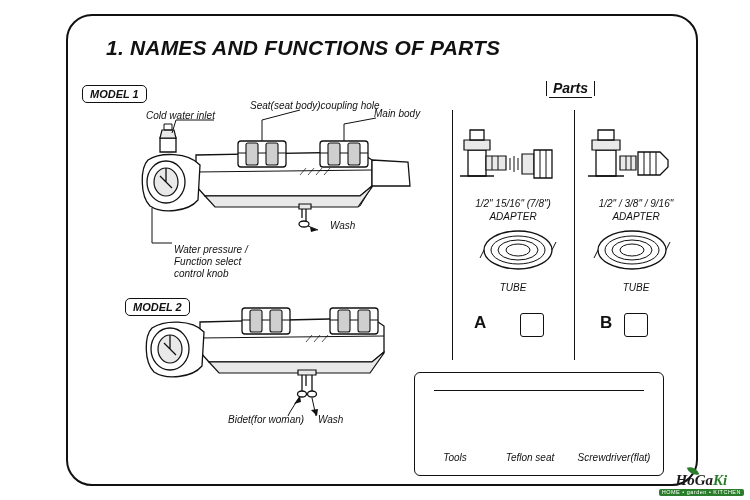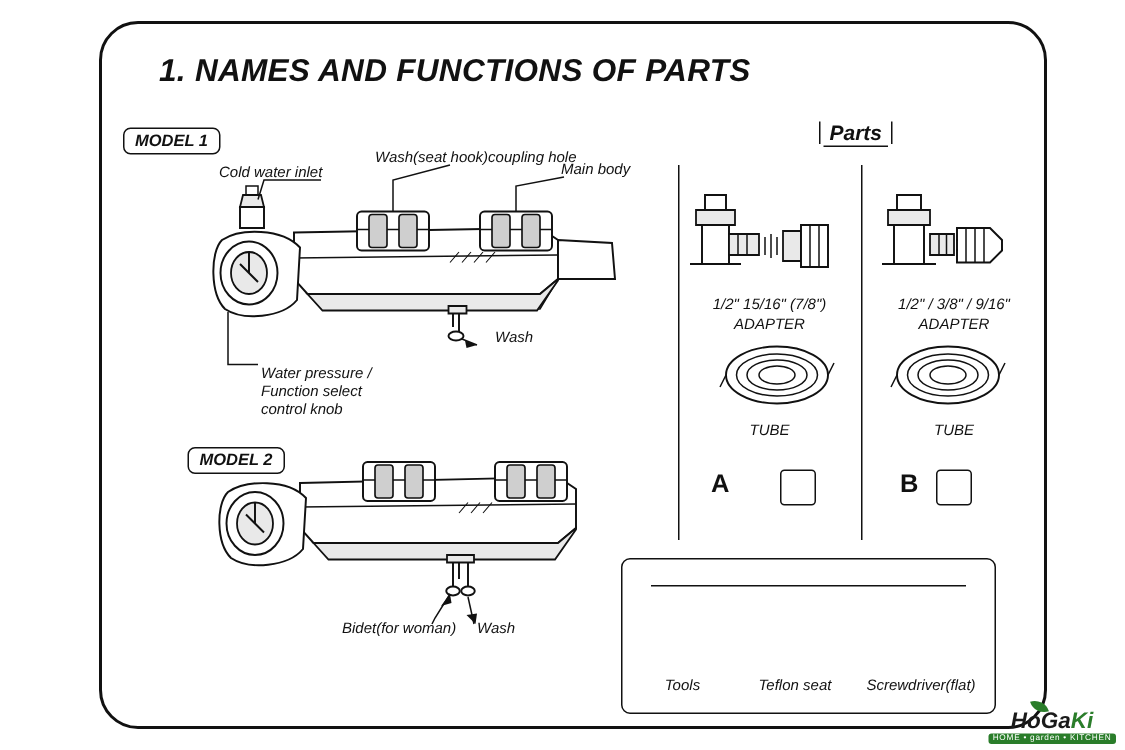--- a/index.html
+++ b/index.html
@@ -43,21 +43,21 @@
     font-size:11.5px;font-weight:bold;
   }
   .tools-title-underline{position:absolute;left:434px;top:390px;width:210px;border-top:1.2px solid #111;}
 
   .ab-letter{position:absolute;font-size:17px;font-weight:bold;}
   .ab-square{position:absolute;width:22px;height:22px;border:1.6px solid #111;border-radius:3px;background:#fff;}
 
   .logo{
     position:absolute;right:6px;bottom:4px;text-align:center;line-height:1;
   }
-  .logo .name{font-size:15px;font-weight:bold;font-style:italic;color:#1a1a1a;}
+  .logo .name{font-size:15px;font-weight:bold;font-style:italic;color:#1a1a1a;font-family:Liberation Serif, serif;}
   .logo .name .g{color:#2a7d2a;}
   .logo .sub{
     margin-top:1px;font-size:5.5px;letter-spacing:0.5px;color:#fff;background:#2a7d2a;
     padding:1px 3px;border-radius:2px;
   }
   .logo .leaf{
     position:absolute;right:46px;top:-7px;width:10px;height:10px;background:#2a7d2a;
     border-radius:0 10px 0 10px;transform:rotate(-18deg);
   }
 
@@ -124,21 +124,21 @@
 
     <path class="ln thin" d="M172,133 L176,120 L214,120"></path>
     <path class="ln thin" d="M262,141 L262,120 L300,110"></path>
     <path class="ln thin" d="M344,141 L344,124 L376,118"></path>
     <path class="ln thin" d="M152,208 L152,243 L172,243"></path>
     <path class="ln thin" d="M308,226 L318,230"></path>
     <polygon points="318,230 310,227 311,232" fill="#111"></polygon>
   </svg>
 
   <div class="cap" style="left:146px;top:110px;">Cold water inlet</div>
-  <div class="cap" style="left:250px;top:100px;">Wash(seat hook)coupling hole</div>
+  <div class="cap" style="left:250px;top:100px;">Seat(seat body)coupling hole</div>
   <div class="cap" style="left:374px;top:108px;">Main body</div>
   <div class="cap" style="left:330px;top:220px;">Wash</div>
   <div class="cap" style="left:174px;top:244px;">Water pressure /</div>
   <div class="cap" style="left:174px;top:256px;">Function select</div>
   <div class="cap" style="left:174px;top:268px;">control knob</div>
 
   <svg width="750" height="500">
     <path class="fillw" d="M200,322 L372,318 L384,326 L384,352 L372,362 L209,362 L200,352 Z"></path>
     <path class="ln thin" d="M200,338 L384,336"></path>
     <path class="fillg" d="M209,362 L219,373 L370,373 L384,353 L384,352 L372,362 Z"></path>

